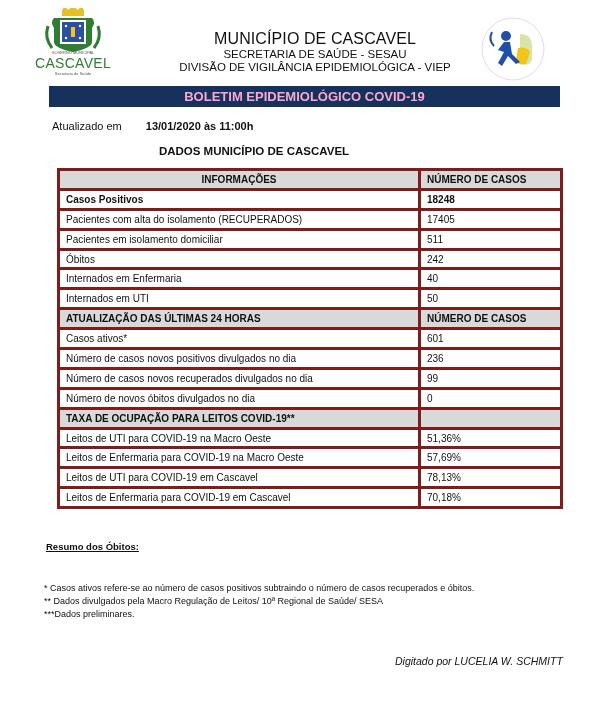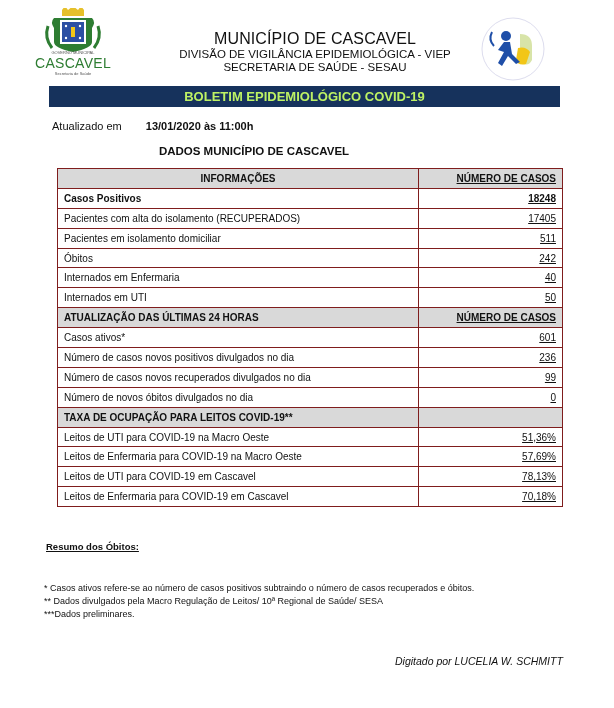--- a/index.html
+++ b/index.html
@@ -9,33 +9,33 @@
 
   
   #logo-left { left: 32px; top: 8px; width: 82px; height: 70px; }
   #logo-right { left: 480px; top: 16px; width: 66px; height: 66px; }
 
   #hdr { left: 150px; top: 30px; width: 330px; text-align: center; }
   #hdr .t1 { font-size: 16px; font-weight: normal; letter-spacing: 0.1px; line-height: 18px; }
   #hdr .t2 { font-size: 11.5px; line-height: 13px; }
 
   #banner { left: 49px; top: 86px; width: 511px; height: 21px; background: #16325c;
-            color: #bef264; text-align: center; font-size: 13px; font-weight: bold; line-height: 21px; }
+            color: #f9a8d4; text-align: center; font-size: 13px; font-weight: bold; line-height: 21px; }
 
   #updated { left: 52px; top: 120px; font-size: 11px; }
   #updated b { font-weight: bold; margin-left: 21px; }
 
   #section-title { left: 0; width: 508px; top: 145px; text-align: center;
                    font-size: 11.5px; font-weight: bold; }
 
   table#data-table { position: absolute; left: 57px; top: 168px; width: 506px;
                      border-collapse: collapse; font-size: 10px; }
-  #data-table td { border: 1px solid #7f1d1d; height: 19.9px; padding: 0 6px; box-sizing: border-box; }
+  #data-table td { border: 3px solid #7f1d1d; height: 19.9px; padding: 0 6px; box-sizing: border-box; }
   #data-table td.c1 { width: 361px; }
-  #data-table td.c2 { text-align: right; text-decoration: underline; }
+  #data-table td.c2 { text-align: left; }
   #data-table tr.gray td { background: #d9d9d9; font-weight: bold; }
   #data-table tr.gray td.head1 { text-align: center; }
   #data-table tr.bold td { font-weight: bold; }
 
   #resumo { left: 46px; top: 541px; font-size: 9.5px; font-weight: bold; text-decoration: underline; }
 
   #notes { left: 44px; top: 582px; font-size: 9px; line-height: 13px; }
 
   #signature { left: 395px; top: 655px; font-size: 10.5px; font-style: italic; }
 </style>
@@ -57,22 +57,22 @@
     <path d="M16 18 Q12 30 20 40" stroke="#2e7d32" stroke-width="3" fill="none"></path>
     <path d="M66 18 Q70 30 62 40" stroke="#2e7d32" stroke-width="3" fill="none"></path>
   </svg>
   <div class="abs" style="left:0;top:42px;width:82px;text-align:center;font-size:4px;color:#555;">GOVERNO MUNICIPAL</div>
   <div class="abs" style="left:0;top:47px;width:82px;text-align:center;font-size:14px;font-weight:normal;color:#2e7d32;letter-spacing:0.3px;">CASCAVEL</div>
   <div class="abs" style="left:0;top:63px;width:82px;text-align:center;font-size:4px;color:#555;">Secretaria de Saúde</div>
 </div>
 
 <div class="abs" id="hdr">
   <div class="t1">MUNICÍPIO DE CASCAVEL</div>
+  <div class="t2">SECRETARIA DE SAÚDE - SESAU</div>
   <div class="t2">DIVISÃO DE VIGILÂNCIA EPIDEMIOLÓGICA - VIEP</div>
-  <div class="t2">SECRETARIA DE SAÚDE - SESAU</div>
 </div>
 
 <div class="abs" id="logo-right">
   <svg width="66" height="66" viewBox="0 0 66 66">
     <circle cx="33" cy="33" r="31" fill="#ffffff" stroke="#dde" stroke-width="1"></circle>
     <path d="M40 18 Q52 18 52 30 L52 44 Q48 52 40 46 Z" fill="#d8e4a8"></path>
     <path d="M38 32 Q46 30 50 36 L46 48 Q38 50 36 44 Z" fill="#f2c617"></path>
     <circle cx="26" cy="20" r="5" fill="#1f4fa8"></circle>
     <path d="M24 26 L30 26 L32 38 L40 46 L36 48 L28 40 L22 50 L18 47 L24 36 L18 34 Z" fill="#1f4fa8"></path>
     <path d="M14 30 Q8 24 12 16" stroke="#1f4fa8" stroke-width="2" fill="none"></path>

